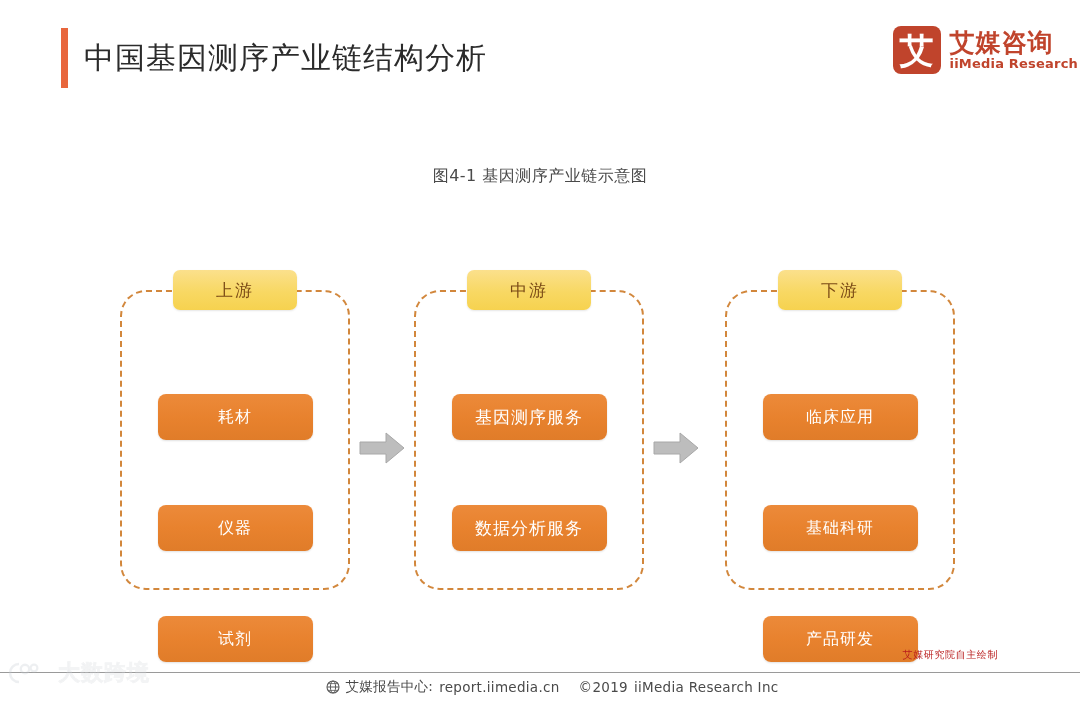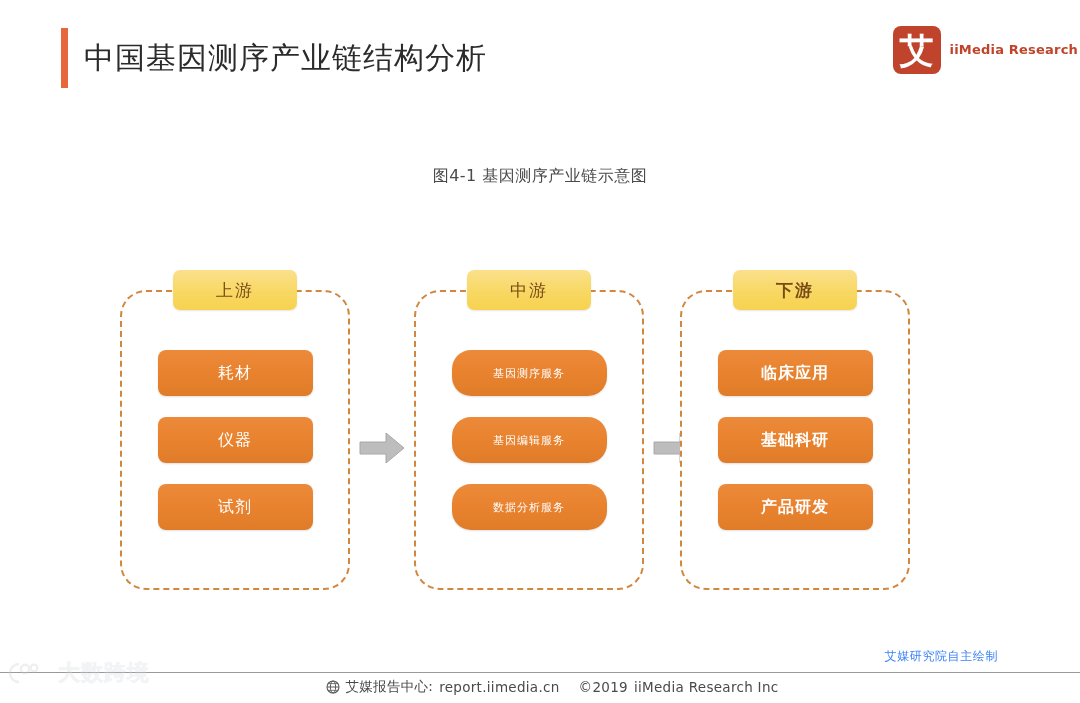--- a/index.html
+++ b/index.html
@@ -109,21 +109,21 @@
     position:absolute;
     top:35px;
     width:230px;
     height:300px;
     border:2.5px dashed #d2873c;
     border-radius:26px;
     background:#ffffff;
   }
   .stage-1 { left:120px; }
   .stage-2 { left:414px; }
-  .stage-3 { left:680px;font-weight:bold; }
+  .stage-3 { left:725px; }
 
   .stage-head {
     position:absolute;
     top:-22px;
     left:50%;
     transform:translateX(-50%);
     width:124px;
     height:40px;
     border-radius:7px;
     background:linear-gradient(180deg,#fbe08c 0%,#f8d863 55%,#f6d24f 100%);
@@ -151,41 +151,42 @@
     border-radius:8px;
     background:linear-gradient(180deg,#ec8a3a 0%,#e8822e 50%,#e07c29 100%);
     display:flex;
     align-items:center;
     justify-content:center;
     font-size:16px;
     color:#ffffff;
     letter-spacing:1px;
     white-space:nowrap;
     box-shadow:0 1px 2px rgba(0,0,0,0.12);
-  }
-  .stage-2 .item-box { width:155px; font-size:11px;border-radius:19px; }
+    margin-top:44px;
+  }
+  .stage-2 .item-box { width:155px; font-size:17px; }
   .stage-3 .item-box { width:155px; }
 
   
   .arrow {
     position:absolute;
     top:176px;
     width:48px;
     height:34px;
   }
   .arrow-1 { left:358px; }
   .arrow-2 { left:652px; }
   .arrow svg { display:block; width:48px; height:34px; }
 
   
   .source-note {
     position:absolute;
     right:82px; top:648px;
-    font-size:12px;
-    color:#3b82f6;
+    font-size:10px;
+    color:#b91c1c;
     letter-spacing:0.6px;
     white-space:nowrap;
     margin-left:46px;
   }
 
   
   .footer-rule {
     position:absolute;
     left:0; top:672px;
     width:1080px; height:1px;
@@ -237,20 +238,21 @@
 
   <div class="header">
     <div class="title-accent"></div>
     <div class="page-title">中国基因测序产业链结构分析</div>
 
     <div class="brand">
       <div class="brand-mark">
         <span class="glyph">艾</span>
       </div>
       <div class="brand-text">
+        <div class="brand-cn">艾媒咨询</div>
         <div class="brand-en">iiMedia Research</div>
       </div>
     </div>
   </div>
 
   <div class="fig-caption">图4-1  基因测序产业链示意图</div>
 
   <div class="diagram">
 
     <div class="stage stage-1">
@@ -265,21 +267,20 @@
     <div class="arrow arrow-1">
       <svg viewBox="0 0 48 34" xmlns="http://www.w3.org/2000/svg">
         <polygon points="2,11 28,11 28,2 46,17 28,32 28,23 2,23" fill="#bdbdbd" stroke="#a8a8a8" stroke-width="1"></polygon>
       </svg>
     </div>
 
     <div class="stage stage-2">
       <div class="stage-head">中游</div>
       <div class="stage-items">
         <div class="item-box">基因测序服务</div>
-        <div class="item-box">基因编辑服务</div>
         <div class="item-box">数据分析服务</div>
       </div>
     </div>
 
     <div class="arrow arrow-2">
       <svg viewBox="0 0 48 34" xmlns="http://www.w3.org/2000/svg">
         <polygon points="2,11 28,11 28,2 46,17 28,32 28,23 2,23" fill="#bdbdbd" stroke="#a8a8a8" stroke-width="1"></polygon>
       </svg>
     </div>
 

